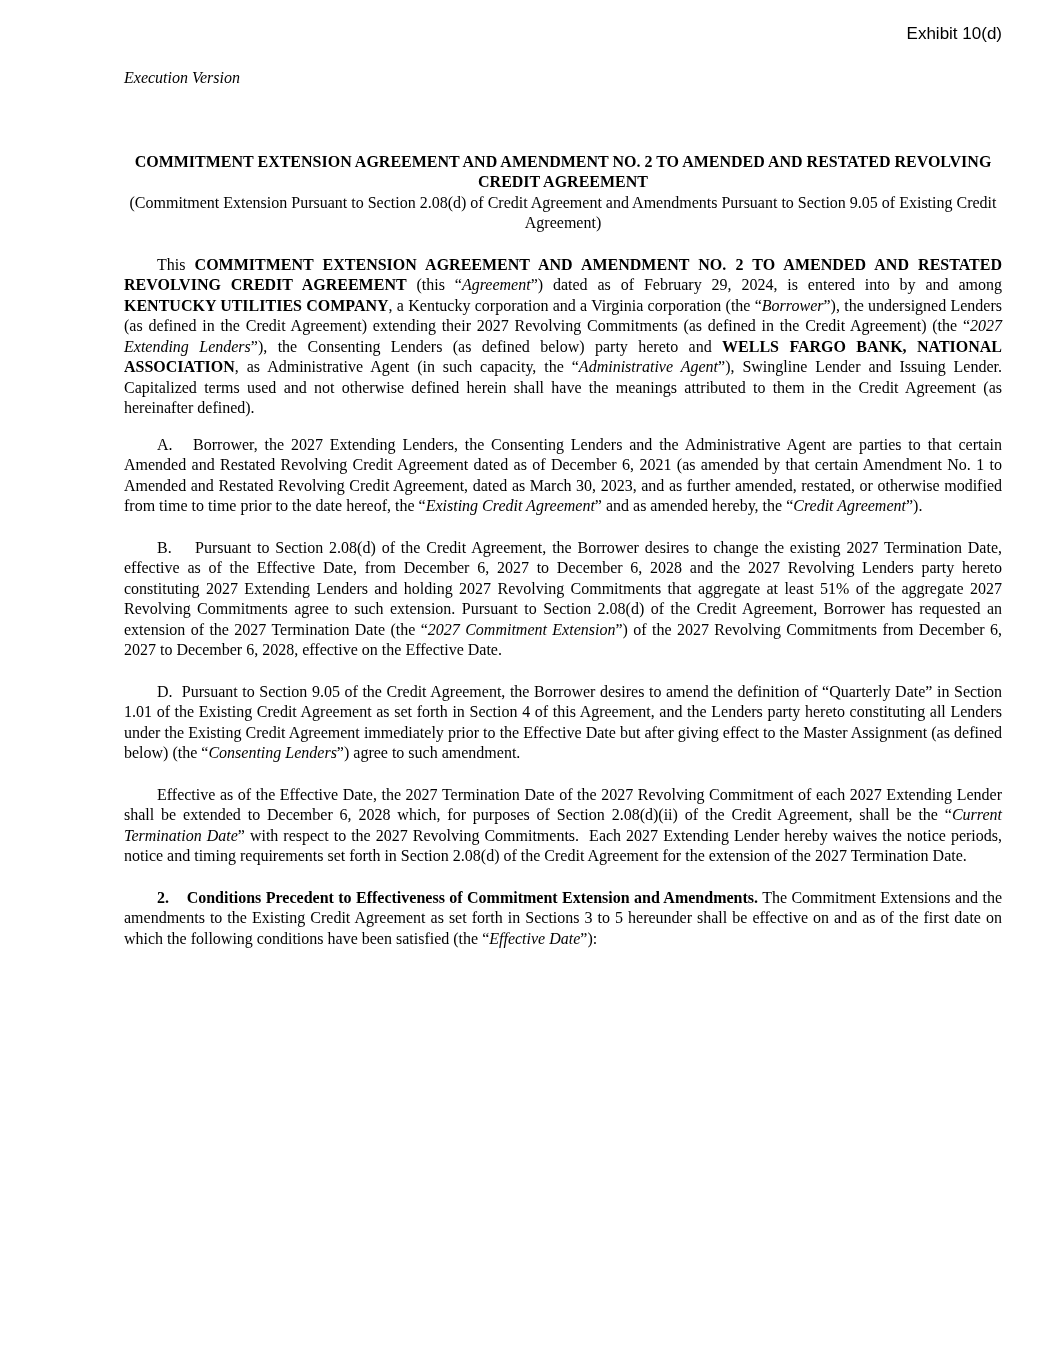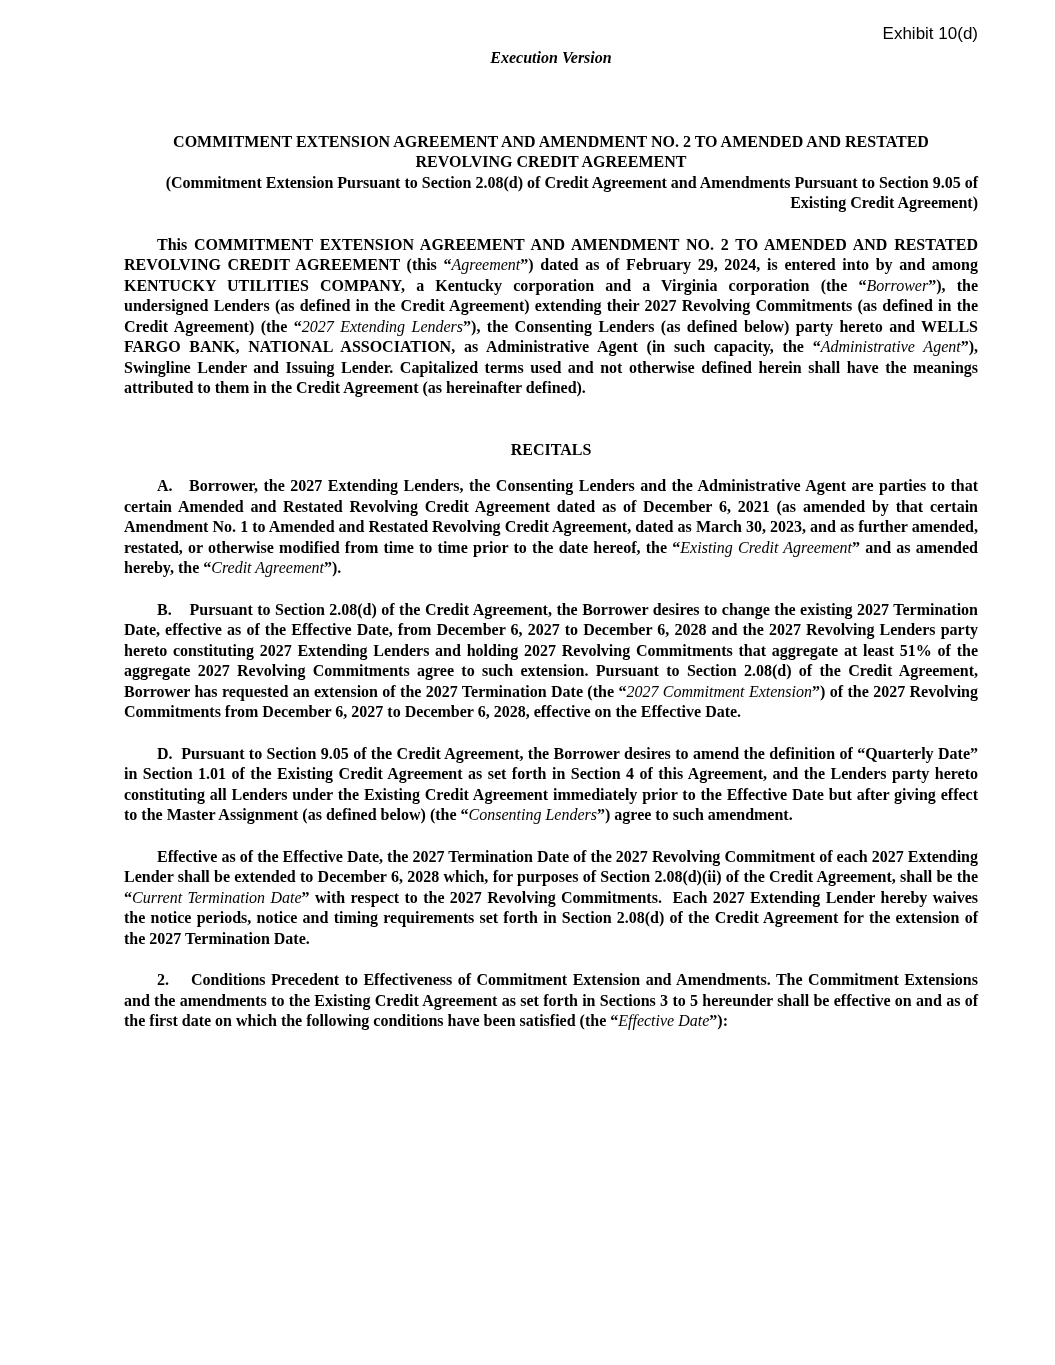--- a/index.html
+++ b/index.html
@@ -7,78 +7,77 @@
     padding: 0;
     background: #ffffff;
   }
   .page {
     position: relative;
     box-sizing: border-box;
     width: 1055px;
     height: 1365px;
     background: #ffffff;
     color: #000000;
-    padding: 24px 77px 0 124px;
+    padding: 24px 53px 0 124px;
     font-family: "Liberation Serif", serif;
     font-size: 16px;
     line-height: 20.5px;
     overflow: hidden;
   }
   .exhibit {
     font-family: "Liberation Sans", sans-serif;
     font-size: 17px;
     line-height: 20px;
     text-align: right;
   }
   .version {
-    margin-top: 4px;
-    font-weight: bold;
+    margin-top: 24px;
+    font-weight: normal;
     font-style: italic;
-    text-align: center;
+    text-align: left;
   }
   .doc-title {
     margin-top: 63px;
     font-weight: bold;
     text-align: center;
   }
   .doc-subtitle {
-    font-weight: bold;
-    text-align: right;
+    font-weight: normal;
+    text-align: center;
   }
   p.para {
     margin: 21px 0 0 0;
     text-align: justify;
     text-indent: 33px;
   }
   .recitals-heading {
     margin-top: 41px;
     font-weight: bold;
     text-align: center;
   }
   p.after-heading { margin-top: 16px; }
-  .r-n { font-weight: bold; font-style: normal; }
+  .r-n { font-weight: normal; font-style: normal; }
   .r-b { font-weight: bold; font-style: normal; }
   .r-bi { font-weight: normal; font-style: italic; }
 </style>
 </head>
 <body>
 
 <div class="page">
 
   <div class="exhibit">Exhibit 10(d)</div>
 
   <div class="version">Execution Version</div>
 
   <div class="doc-title">COMMITMENT EXTENSION AGREEMENT AND AMENDMENT NO. 2 TO AMENDED AND RESTATED REVOLVING CREDIT AGREEMENT</div>
 
   <div class="doc-subtitle">(Commitment Extension Pursuant to Section 2.08(d) of Credit Agreement and Amendments Pursuant to Section 9.05 of Existing Credit Agreement)</div>
 
   <p class="para"><span class="r-n">This </span><span class="r-b">COMMITMENT EXTENSION AGREEMENT AND AMENDMENT NO. 2 TO AMENDED AND RESTATED REVOLVING CREDIT AGREEMENT</span><span class="r-n"> (this “</span><span class="r-bi">Agreement</span><span class="r-n">”) dated as of February 29, 2024, is entered into by and among </span><span class="r-b">KENTUCKY UTILITIES COMPANY</span><span class="r-n">, a Kentucky corporation and a Virginia corporation (the “</span><span class="r-bi">Borrower</span><span class="r-n">”), the undersigned Lenders (as defined in the Credit Agreement) extending their 2027 Revolving Commitments (as defined in the Credit Agreement) (the “</span><span class="r-bi">2027 Extending Lenders</span><span class="r-n">”), the Consenting Lenders (as defined below) party hereto and </span><span class="r-b">WELLS FARGO BANK, NATIONAL ASSOCIATION</span><span class="r-n">, as Administrative Agent (in such capacity, the “</span><span class="r-bi">Administrative Agent</span><span class="r-n">”), Swingline Lender and Issuing Lender. Capitalized terms used and not otherwise defined herein shall have the meanings attributed to them in the Credit Agreement (as hereinafter defined).</span></p>
 
-  <div class="recitals-heading">RECITALS</div>
 
   <p class="para after-heading"><span class="r-n">A.&nbsp;&nbsp;&nbsp;Borrower, the 2027 Extending Lenders, the Consenting Lenders and the Administrative Agent are parties to that certain Amended and Restated Revolving Credit Agreement dated as of December 6, 2021 (as amended by that certain Amendment No. 1 to Amended and Restated Revolving Credit Agreement, dated as March 30, 2023, and as further amended, restated, or otherwise modified from time to time prior to the date hereof, the “</span><span class="r-bi">Existing Credit Agreement</span><span class="r-n">” and as amended hereby, the “</span><span class="r-bi">Credit Agreement</span><span class="r-n">”).</span></p>
 
   <p class="para"><span class="r-n">B.&nbsp;&nbsp;&nbsp;&nbsp;Pursuant to Section 2.08(d) of the Credit Agreement, the Borrower desires to change the existing 2027 Termination Date, effective as of the Effective Date, from December 6, 2027 to December 6, 2028 and the 2027 Revolving Lenders party hereto constituting 2027 Extending Lenders and holding 2027 Revolving Commitments that aggregate at least 51% of the aggregate 2027 Revolving Commitments agree to such extension. Pursuant to Section 2.08(d) of the Credit Agreement, Borrower has requested an extension of the 2027 Termination Date (the “</span><span class="r-bi">2027 Commitment Extension</span><span class="r-n">”) of the 2027 Revolving Commitments from December 6, 2027 to December 6, 2028, effective on the Effective Date.</span></p>
 
 
   <p class="para"><span class="r-n">D.&nbsp;&nbsp;Pursuant to Section 9.05 of the Credit Agreement, the Borrower desires to amend the definition of “Quarterly Date” in Section 1.01 of the Existing Credit Agreement as set forth in Section 4 of this Agreement, and the Lenders party hereto constituting all Lenders under the Existing Credit Agreement immediately prior to the Effective Date but after giving effect to the Master Assignment (as defined below) (the “</span><span class="r-bi">Consenting Lenders</span><span class="r-n">”) agree to such amendment.</span></p>
 
 
 

